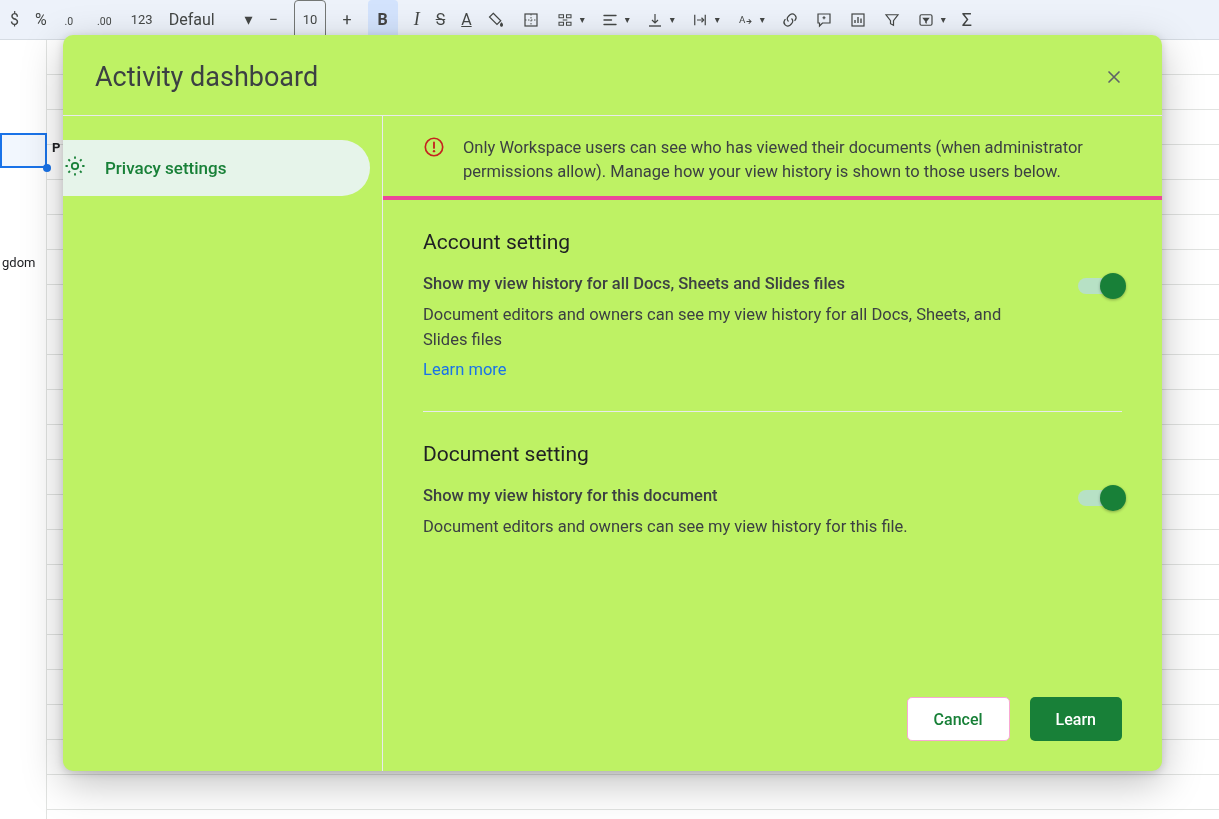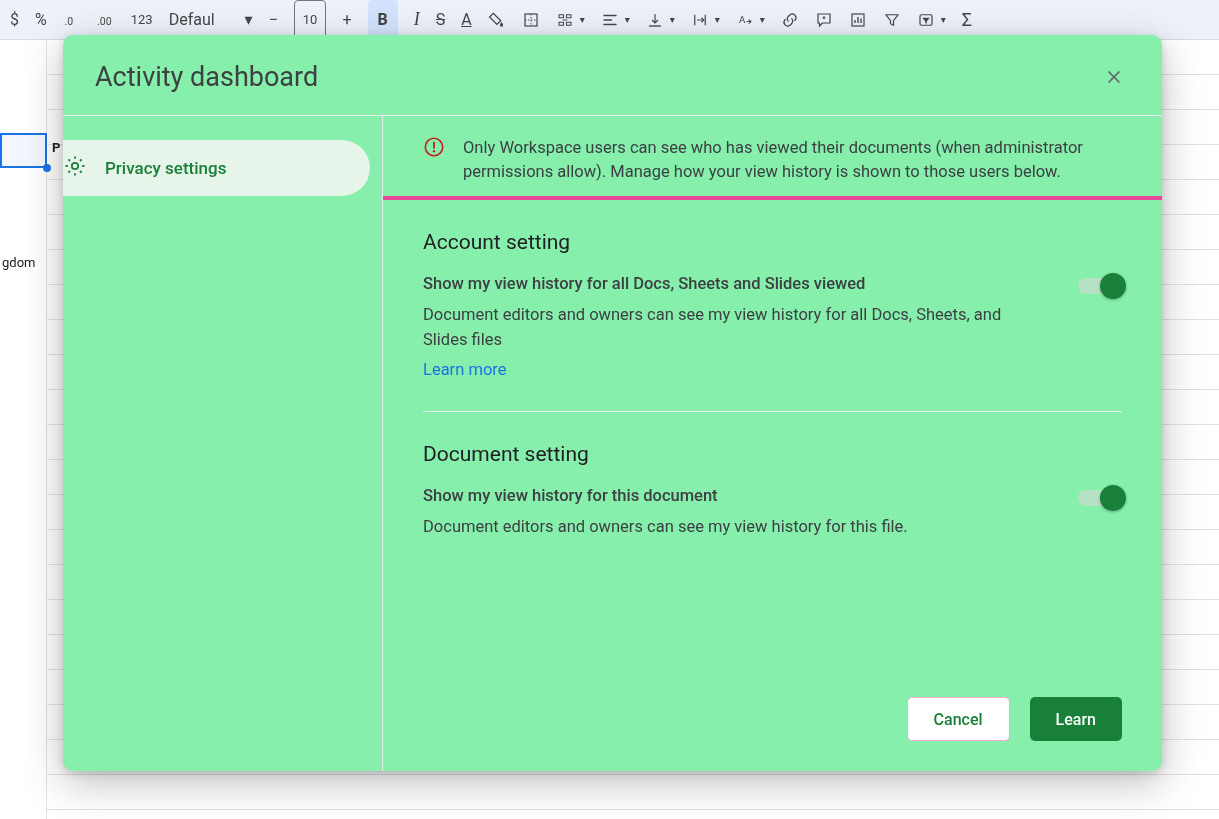--- a/index.html
+++ b/index.html
@@ -80,21 +80,21 @@
   .sheet .gdom-text { position:absolute; left:0; top:215px; font-size:13px; padding-left:2px;}
 
   
   .scrim {
     position:absolute; inset:0;
   }
   .dialog {
     position:absolute;
     left:63px; top:35px;
     width:1099px; height:736px;
-    background:#86efac;
+    background:#bef264;
     border-radius:10px;
     box-shadow: 0 12px 40px rgba(0,0,0,0.25), 0 2px 8px rgba(0,0,0,0.15);
     display:flex; flex-direction:column;
   }
   .dlg-header {
     display:flex; align-items:center; justify-content:space-between;
     padding: 26px 32px 22px 32px;
     border-bottom:1px solid #e8eaed;
   }
   .dlg-title {
@@ -356,21 +356,21 @@
           </span>
           <div class="banner-text">Only Workspace users can see who has viewed their documents (when administrator permissions allow). Manage how your view history is shown to those users below.</div>
         </div>
 
         <div class="content">
 
           <div class="section">
             <h2>Account setting</h2>
             <div class="setting-row">
               <div class="setting-text">
-                <div class="label">Show my view history for all Docs, Sheets and Slides viewed</div>
+                <div class="label">Show my view history for all Docs, Sheets and Slides files</div>
                 <div class="desc">
                   <span>Document editors and owners can see my view history for all Docs, Sheets, and Slides files</span><br>
                   <a href="#" class="learn-more">Learn more</a>
                 </div>
               </div>
               <div class="toggle" role="switch" aria-checked="true">
                 <div class="track"></div>
                 <div class="knob"></div>
               </div>
             </div>

